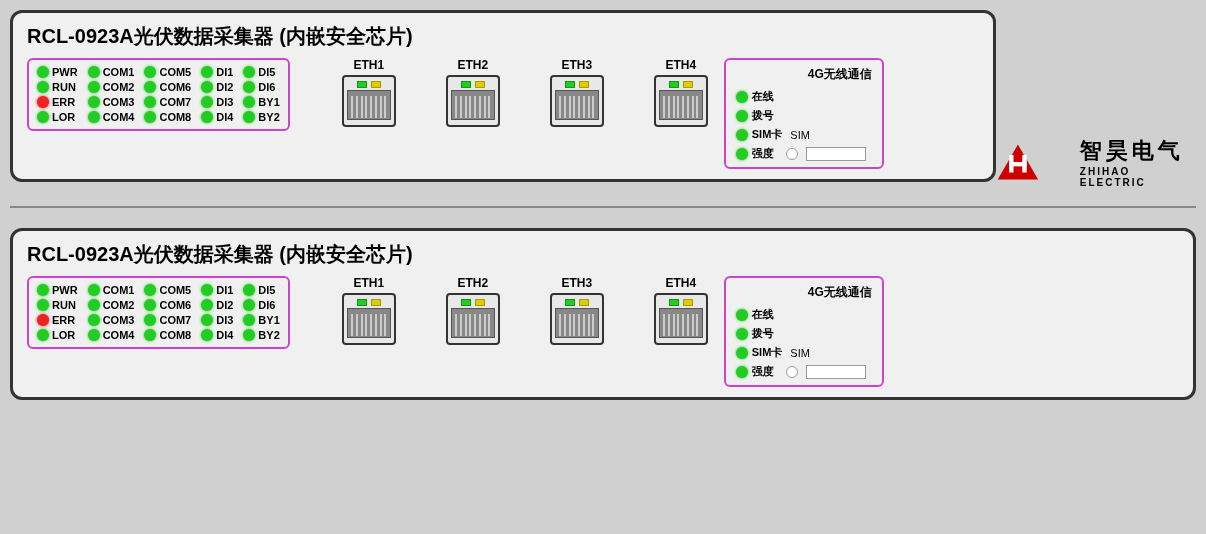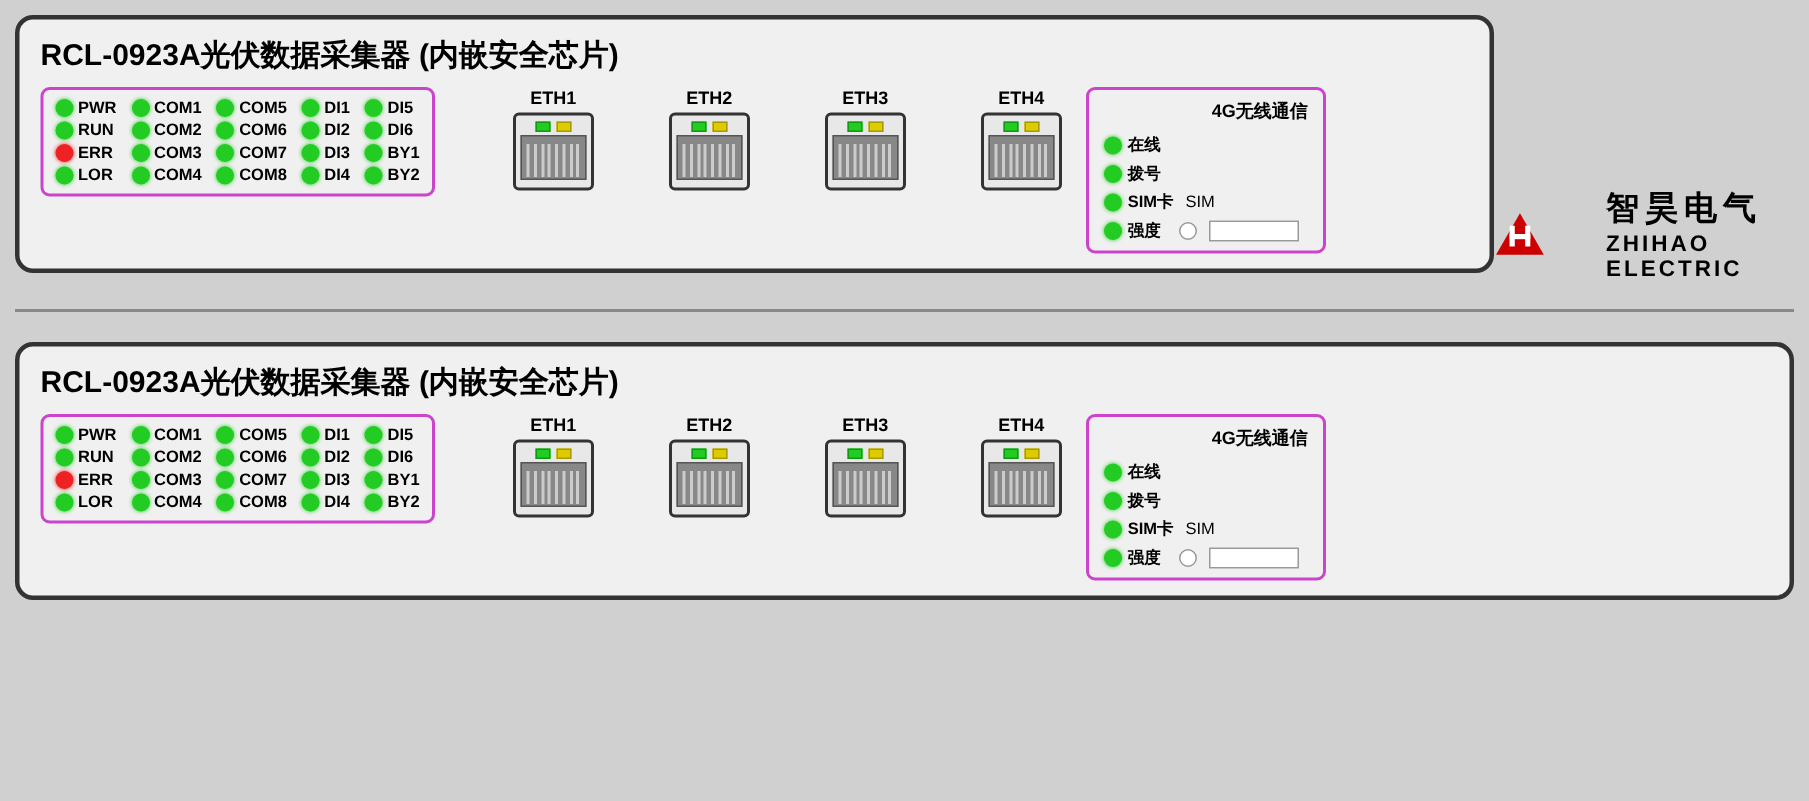--- a/index.html
+++ b/index.html
@@ -229,21 +229,21 @@
     }
 
     .brand-chinese {
       font-size: 22px;
       font-weight: bold;
       color: #000;
       letter-spacing: 4px;
     }
 
     .brand-english {
-      font-size: 15px;
+      font-size: 10px;
       font-weight: bold;
       color: #000;
       letter-spacing: 2px;
     }
 
     .separator-line {
       width: 100%;
       height: 2px;
       background: #888;
       margin: 2px 0 4px 0;

